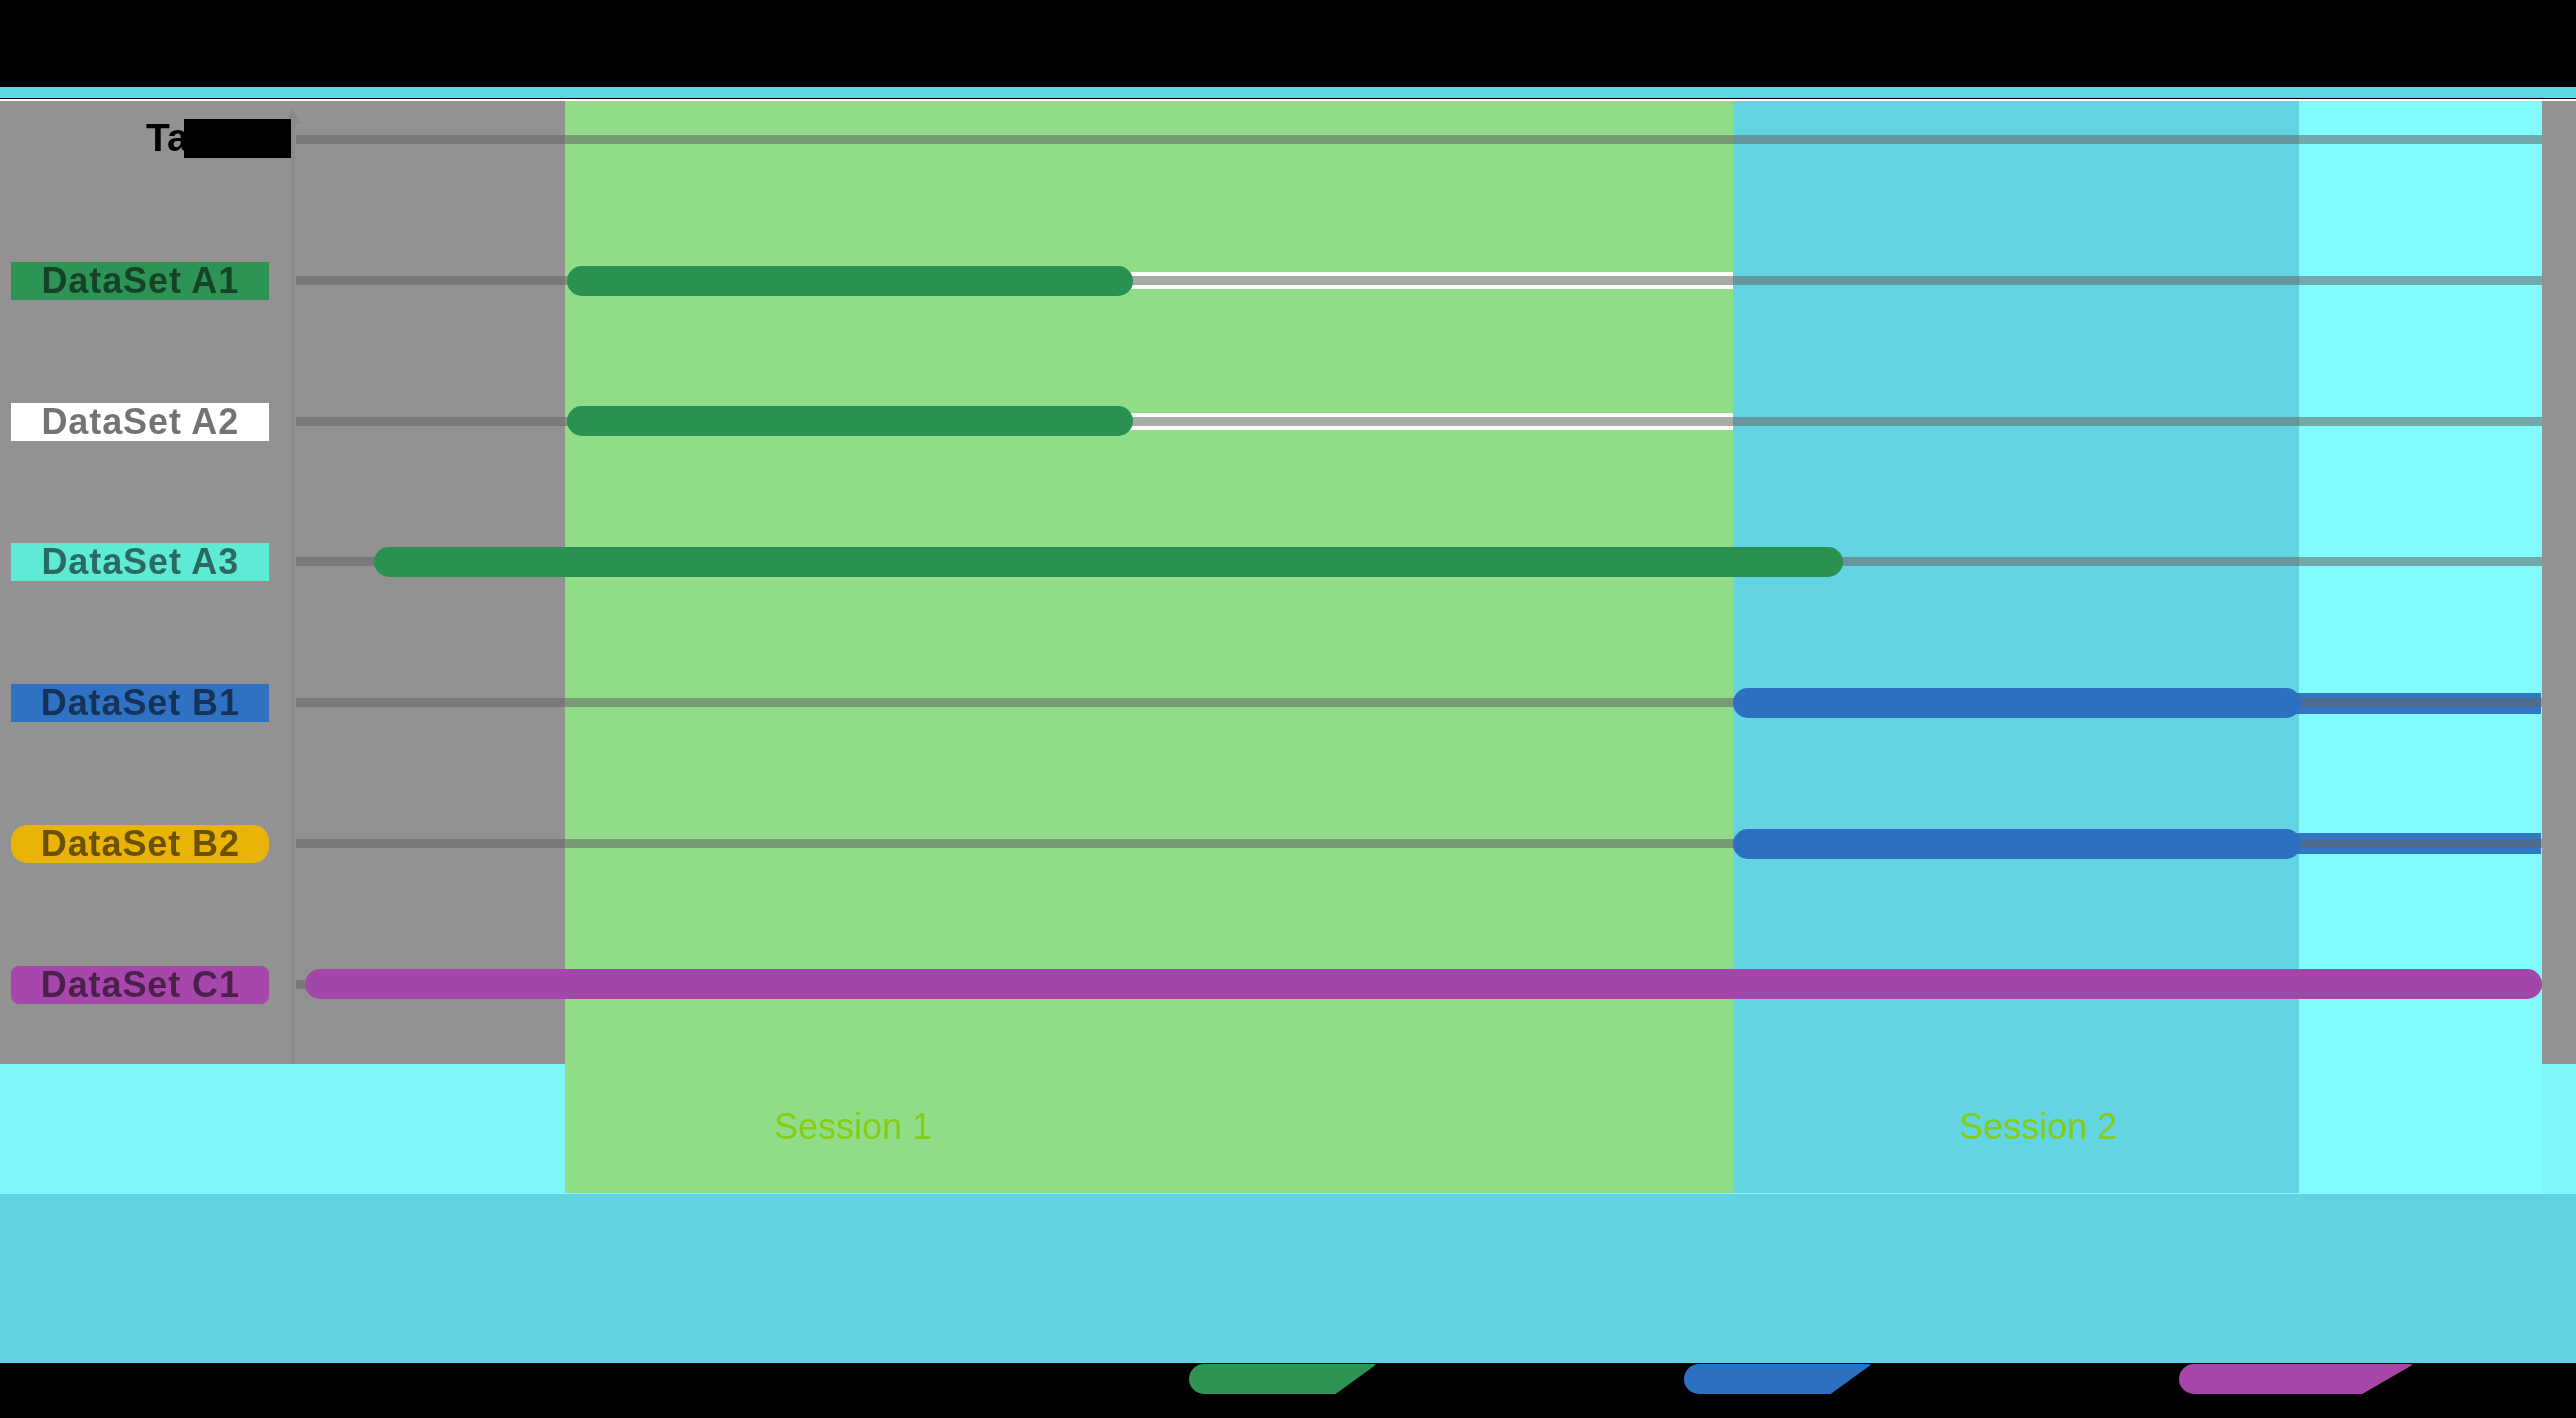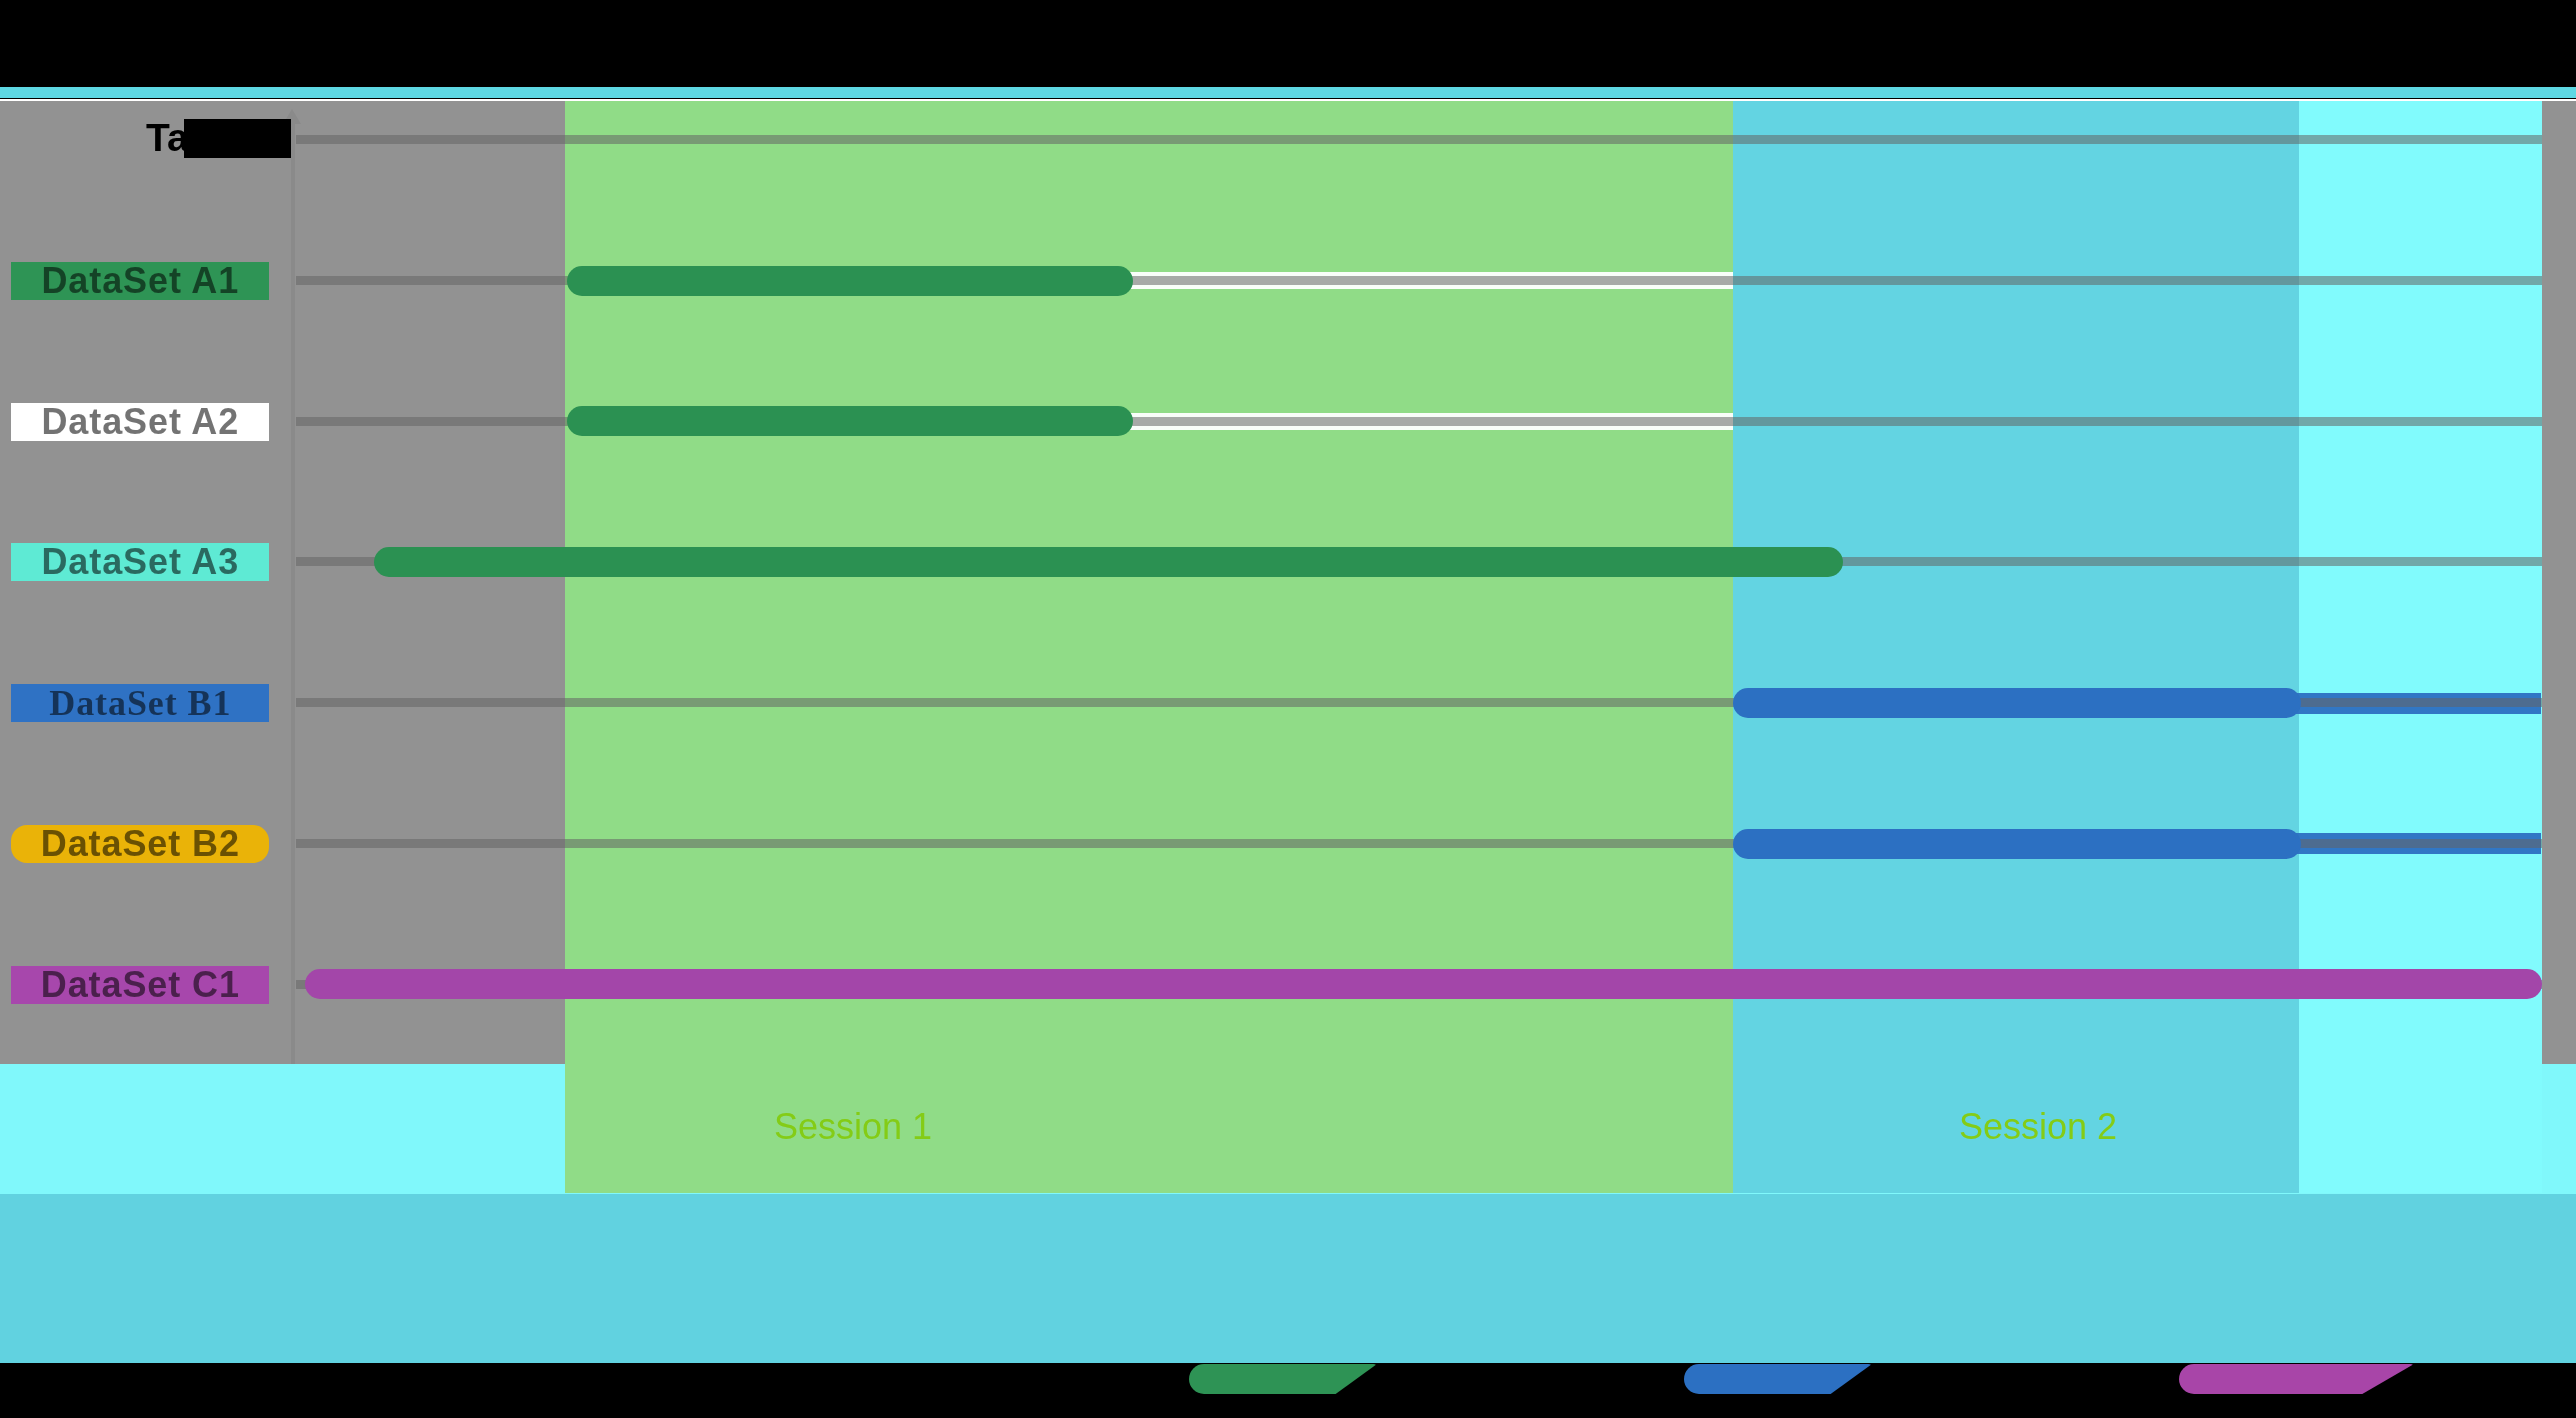--- a/index.html
+++ b/index.html
@@ -68,23 +68,23 @@
       <div class="abs bar" style="left: 567px; width: 566px; top: 406px; background: rgb(43, 145, 82);"></div>
       <div class="abs bar" style="left: 374px; width: 1469px; top: 547px; background: rgb(43, 145, 82);"></div>
       <div class="abs bar" style="left: 1733px; width: 568px; top: 688px; background: rgb(44, 112, 194);"></div>
       <div class="abs bar" style="left: 1733px; width: 568px; top: 829px; background: rgb(44, 112, 194);"></div>
       <div class="abs bar" style="left: 305px; width: 2237px; top: 969px; background: rgb(163, 70, 169);"></div>
     </div>
   <div id="row-labels">
       <div class="abs row-label" style="top: 262px; background: rgb(46, 148, 85);">DataSet A1</div>
       <div class="abs row-label" style="top: 403px; background: #ffffff;">DataSet A2</div>
       <div class="abs row-label" style="top: 543px; background: #5eead4;">DataSet A3</div>
-      <div class="abs row-label" style="top: 684px; background: rgb(47, 114, 196); font-family: Liberation Serif, serif;">DataSet B1</div>
+      <div class="abs row-label" style="top: 684px; background: rgb(47, 114, 196);">DataSet B1</div>
       <div class="abs row-label" style="top: 825px; background: #eab308; border-radius: 16px;">DataSet B2</div>
-      <div class="abs row-label" style="top: 966px; background: rgb(167, 71, 172);">DataSet C1</div>
+      <div class="abs row-label" style="top: 966px; background: rgb(167, 71, 172); border-radius: 8px;">DataSet C1</div>
     </div>
   <div id="annotations">
       <div class="abs session-label" style="left: 853px; top: 1100px;">Session 1</div>
       <div class="abs session-label" style="left: 2018px; top: 1100px; margin-left: 20px;">Session 2</div>
     </div>
 
   <div class="abs axis-title">Task</div>
   <div class="abs redaction" style="left:184px;top:119px;width:107px;height:39px;"></div>
 
   <div id="legend">

